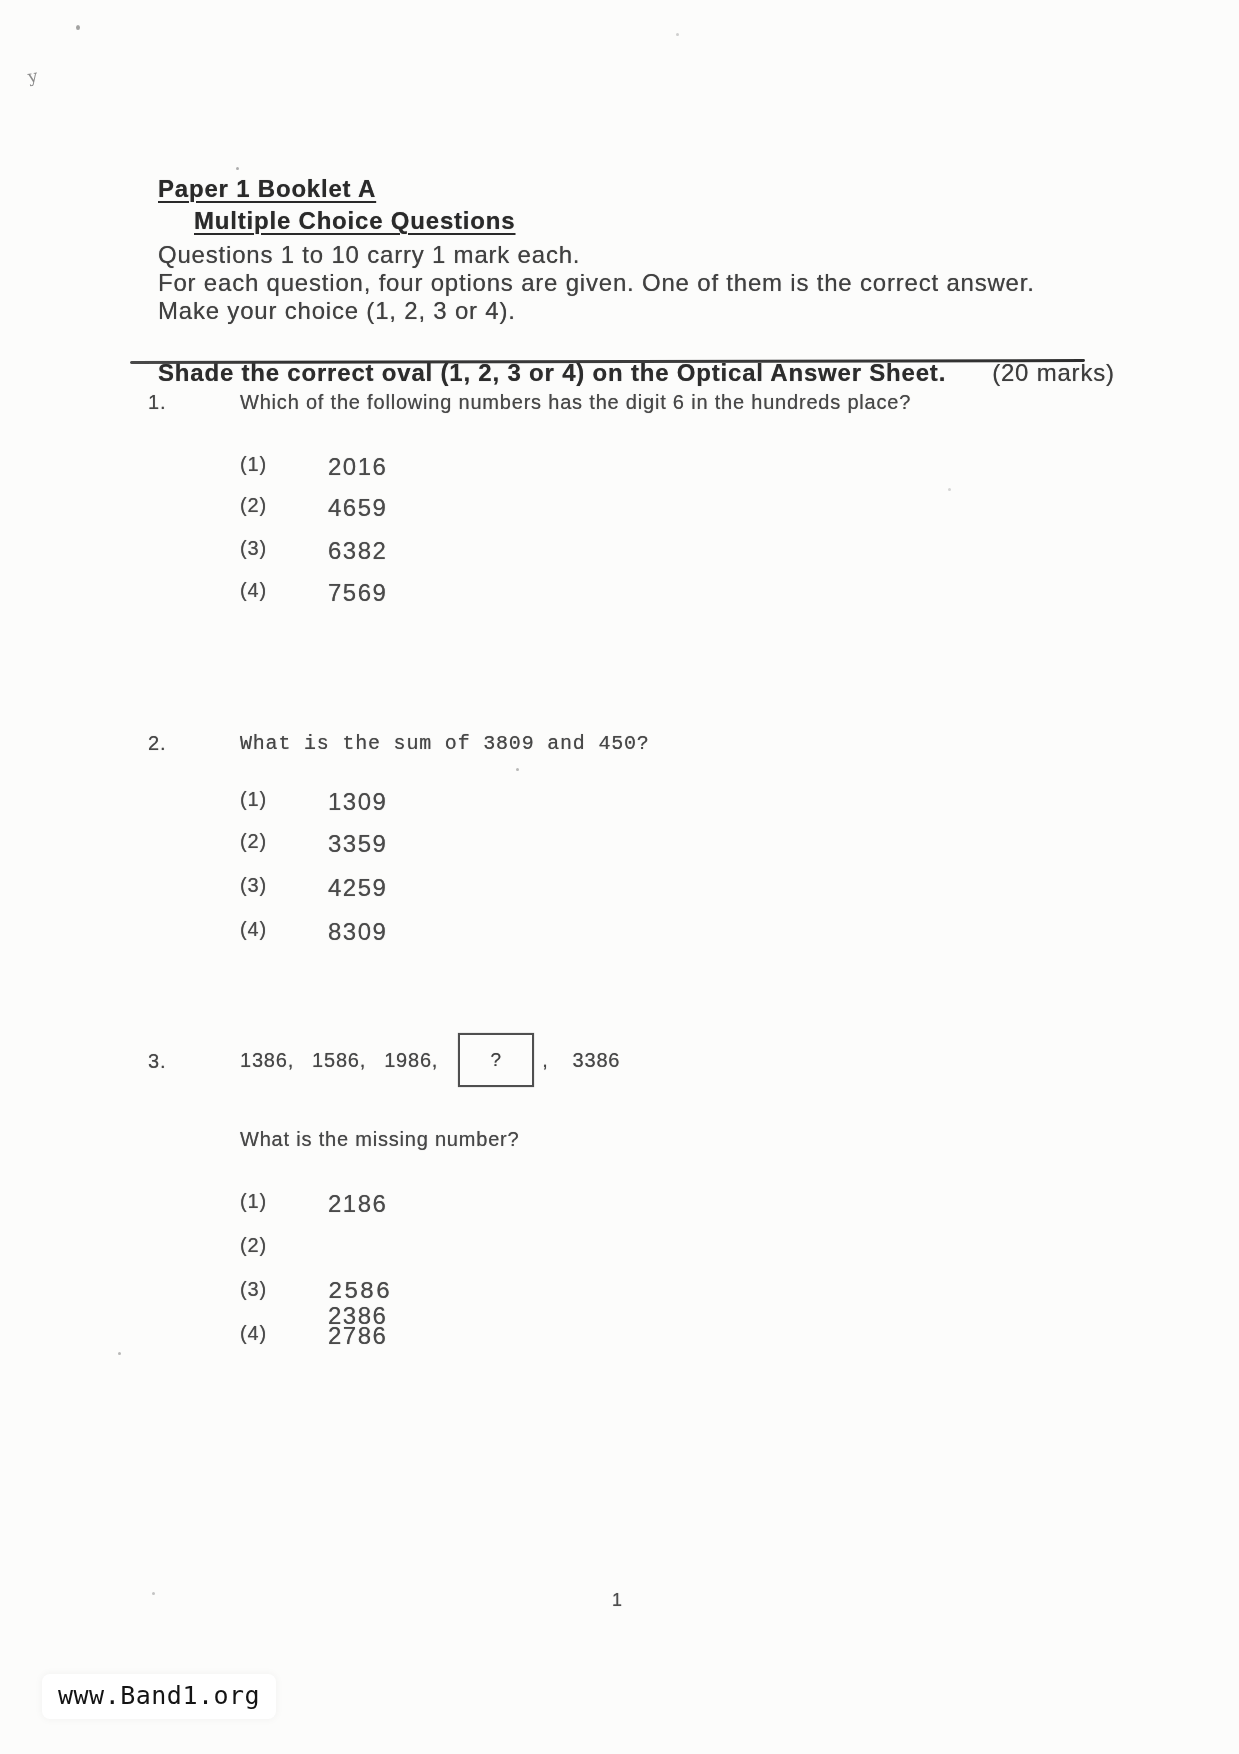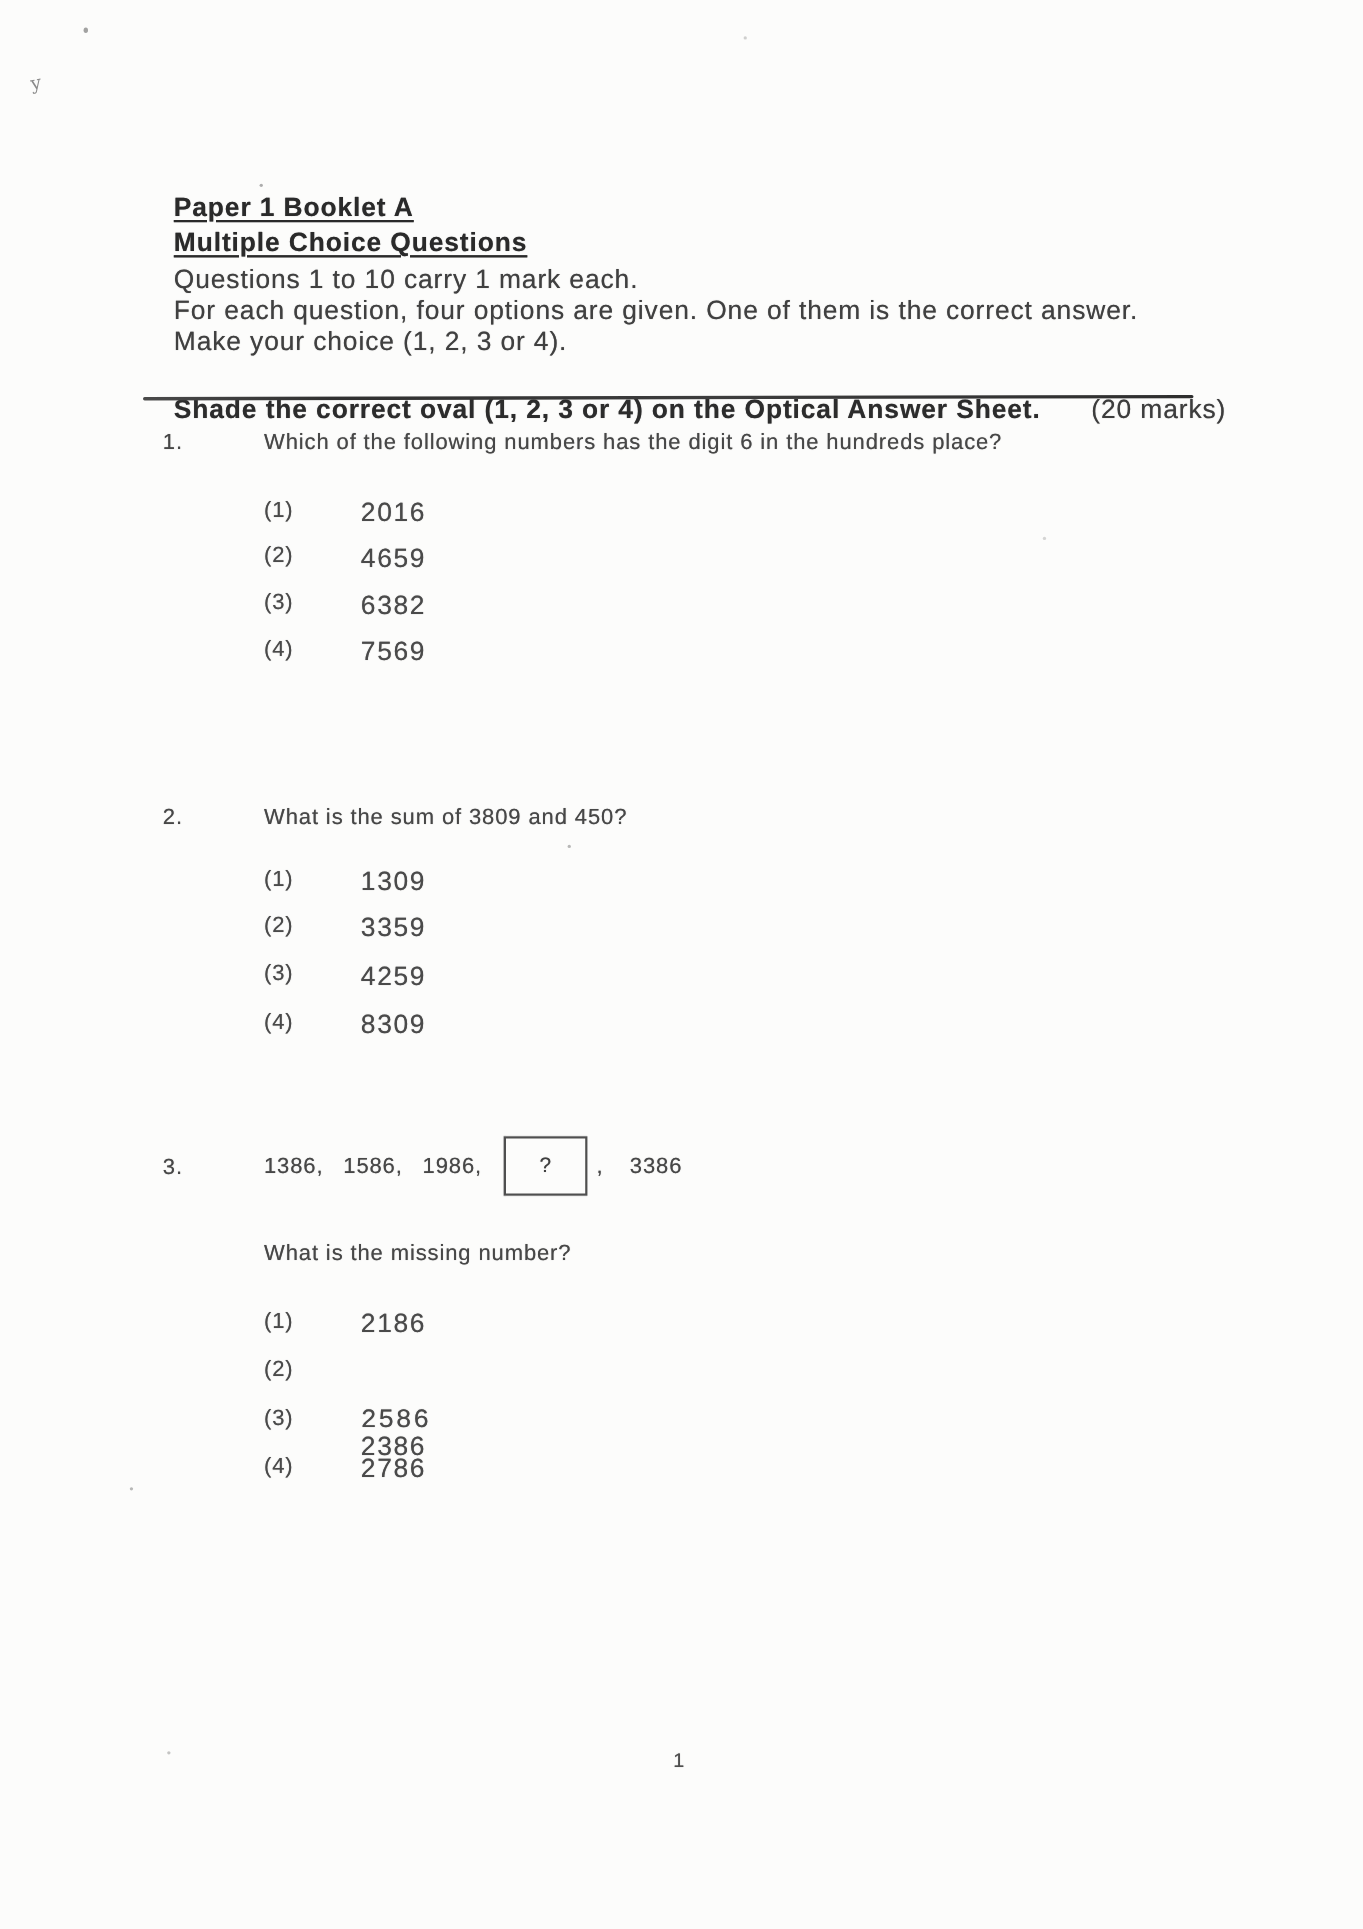--- a/index.html
+++ b/index.html
@@ -82,21 +82,21 @@
   <span class="hand-mark">y</span>
   <div class="speck" style="left:236px;top:167px;width:3px;height:3px;opacity:.7;"></div>
   <div class="speck" style="left:676px;top:33px;width:3px;height:3px;opacity:.4;"></div>
   <div class="speck" style="left:516px;top:768px;width:3px;height:3px;opacity:.6;"></div>
   <div class="speck" style="left:948px;top:488px;width:3px;height:3px;opacity:.35;"></div>
   <div class="speck" style="left:118px;top:1352px;width:3px;height:3px;opacity:.6;"></div>
   <div class="speck" style="left:152px;top:1592px;width:3px;height:3px;opacity:.5;"></div>
 
   <header>
     <div class="h-line h-title scan-text" style="top:176px;">Paper 1 Booklet A</div>
-    <div class="h-line h-title scan-text" style="top:208px;">Multiple Choice Questions</div>
+    <div class="h-line h-title scan-text" style="top:208px;margin-left:36px;">Multiple Choice Questions</div>
     <div class="h-line scan-text" style="top:242px;">Questions 1 to 10 carry 1 mark each.</div>
     <div class="h-line scan-text" style="top:270px;">For each question, four options are given. One of them is the correct answer.</div>
     <div class="h-line scan-text" style="top:298px;">Make your choice (1, 2, 3 or 4).</div>
     <div class="h-line scan-text" style="top:328px;margin-top:32px;">
       <span class="h-shade-bold">Shade the correct oval (1, 2, 3 or 4) on the Optical Answer Sheet.</span><span class="h-marks">(20 marks)</span>
     </div>
   </header>
 
   <div class="rule"></div>
 
@@ -108,21 +108,21 @@
     <span class="optlabel scan-text" style="top:494px;">(2)</span>
     <span class="optval scan-text" style="top:494px;">4659</span>
     <span class="optlabel scan-text" style="top:537px;">(3)</span>
     <span class="optval scan-text" style="top:537px;">6382</span>
     <span class="optlabel scan-text" style="top:579px;">(4)</span>
     <span class="optval scan-text" style="top:579px;">7569</span>
   </section>
 
   <section>
     <span class="qnum scan-text" style="left:148px;top:732px;">2.</span>
-    <span class="qtext scan-text" style="left:240px;top:732px;">What is the sum of 3809 and 450?</span>
+    <span class="qtext scan-text" style="left:240px;top:732px;font-family:Liberation Mono, monospace;">What is the sum of 3809 and 450?</span>
     <span class="optlabel scan-text" style="top:788px;">(1)</span>
     <span class="optval scan-text" style="top:788px;">1309</span>
     <span class="optlabel scan-text" style="top:830px;">(2)</span>
     <span class="optval scan-text" style="top:830px;">3359</span>
     <span class="optlabel scan-text" style="top:874px;">(3)</span>
     <span class="optval scan-text" style="top:874px;">4259</span>
     <span class="optlabel scan-text" style="top:918px;">(4)</span>
     <span class="optval scan-text" style="top:918px;">8309</span>
   </section>
 
@@ -141,14 +141,15 @@
     <span class="optval scan-text" style="top:1190px;">2186</span>
     <span class="optlabel scan-text" style="top:1234px;">(2)</span>
     <span class="optval scan-text" style="top:1302px;">2386</span>
     <span class="optlabel scan-text" style="top:1278px;">(3)</span>
     <span class="optval scan-text" style="top:1278px;font-family:Liberation Mono, monospace;">2586</span>
     <span class="optlabel scan-text" style="top:1322px;">(4)</span>
     <span class="optval scan-text" style="top:1322px;">2786</span>
   </section>
 
   <span class="pagenum scan-text">1</span>
+  <div class="watermark">www.Band1.org</div>
 
 </div>
 
 </body></html>

